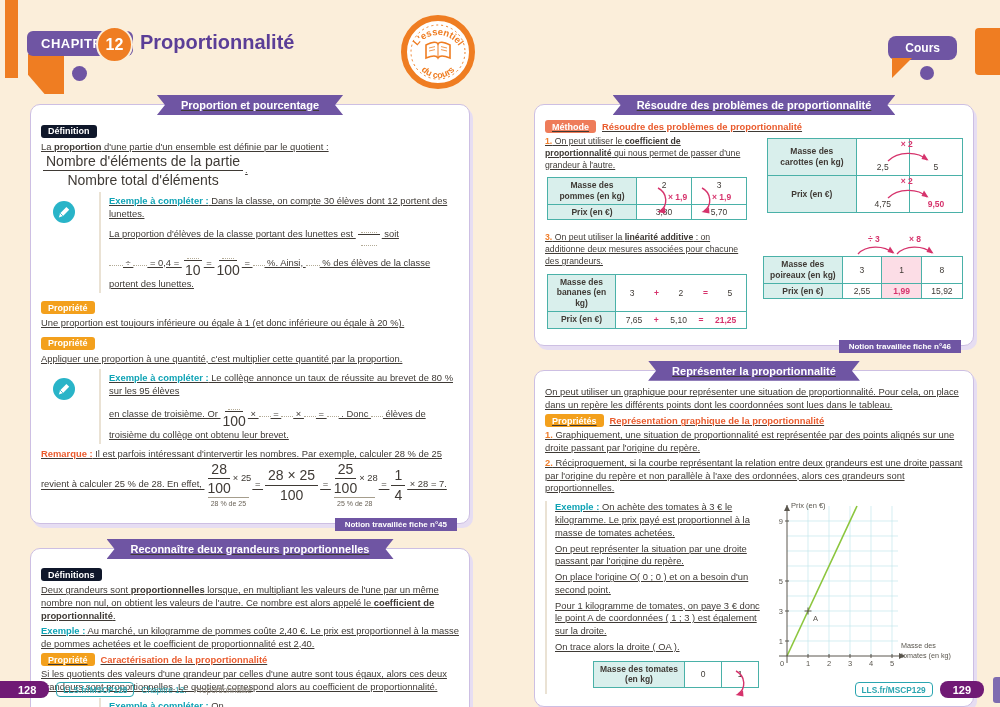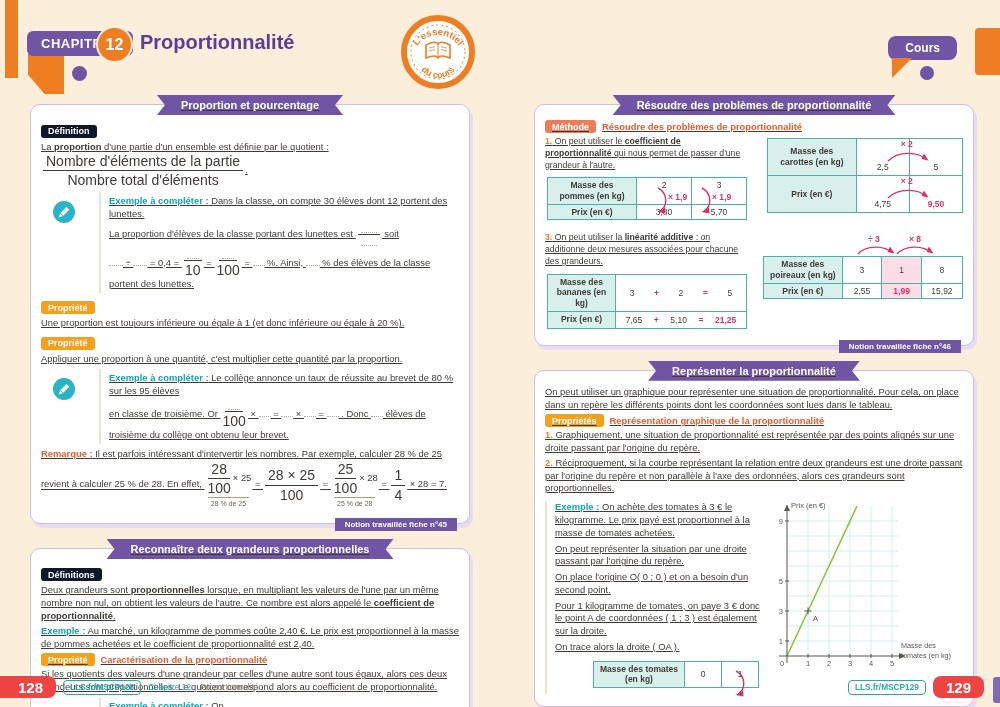--- a/index.html
+++ b/index.html
@@ -83,21 +83,21 @@
 
   .excols{display:flex;gap:10px;}
   .excols .tbl{flex:0 0 auto;padding-top:16px;}
   .s4flex{display:flex;gap:6px;margin-top:3px;}
   .s4left{flex:1;}
   .s4left .exlines p{margin:3px 0;}
 
   
   .footer-l{position:absolute;left:0;bottom:9px;display:flex;align-items:center;gap:7px;}
   .footer-r{position:absolute;right:16px;bottom:9px;display:flex;align-items:center;gap:7px;}
-  .page-badge{background:#ef4444;color:#fff;font-weight:bold;font-size:15px;padding:2.5px 13px;border-radius:8px;}
+  .page-badge{background:#701a75;color:#fff;font-weight:bold;font-size:11px;padding:2.5px 13px;border-radius:8px;}
   .page-badge.flushl{border-radius:0 8px 8px 0;padding-left:18px;}
   .linkbox{border:1.2px solid #2aa5b0;color:#2aa5b0;font-weight:bold;font-size:8.3px;
            padding:1.5px 6px;border-radius:4px;}
   .chap-label{font-size:8.3px;font-weight:normal;color:#2aa5b0;}
   .chap-title{font-size:8.3px;color:#8a8378;}
   .deco-edge-r{position:absolute;right:0;bottom:4px;width:7px;height:26px;background:#7e6bb0;border-radius:3px 0 0 3px;}
 </style>
 </head>
 <body>
 

